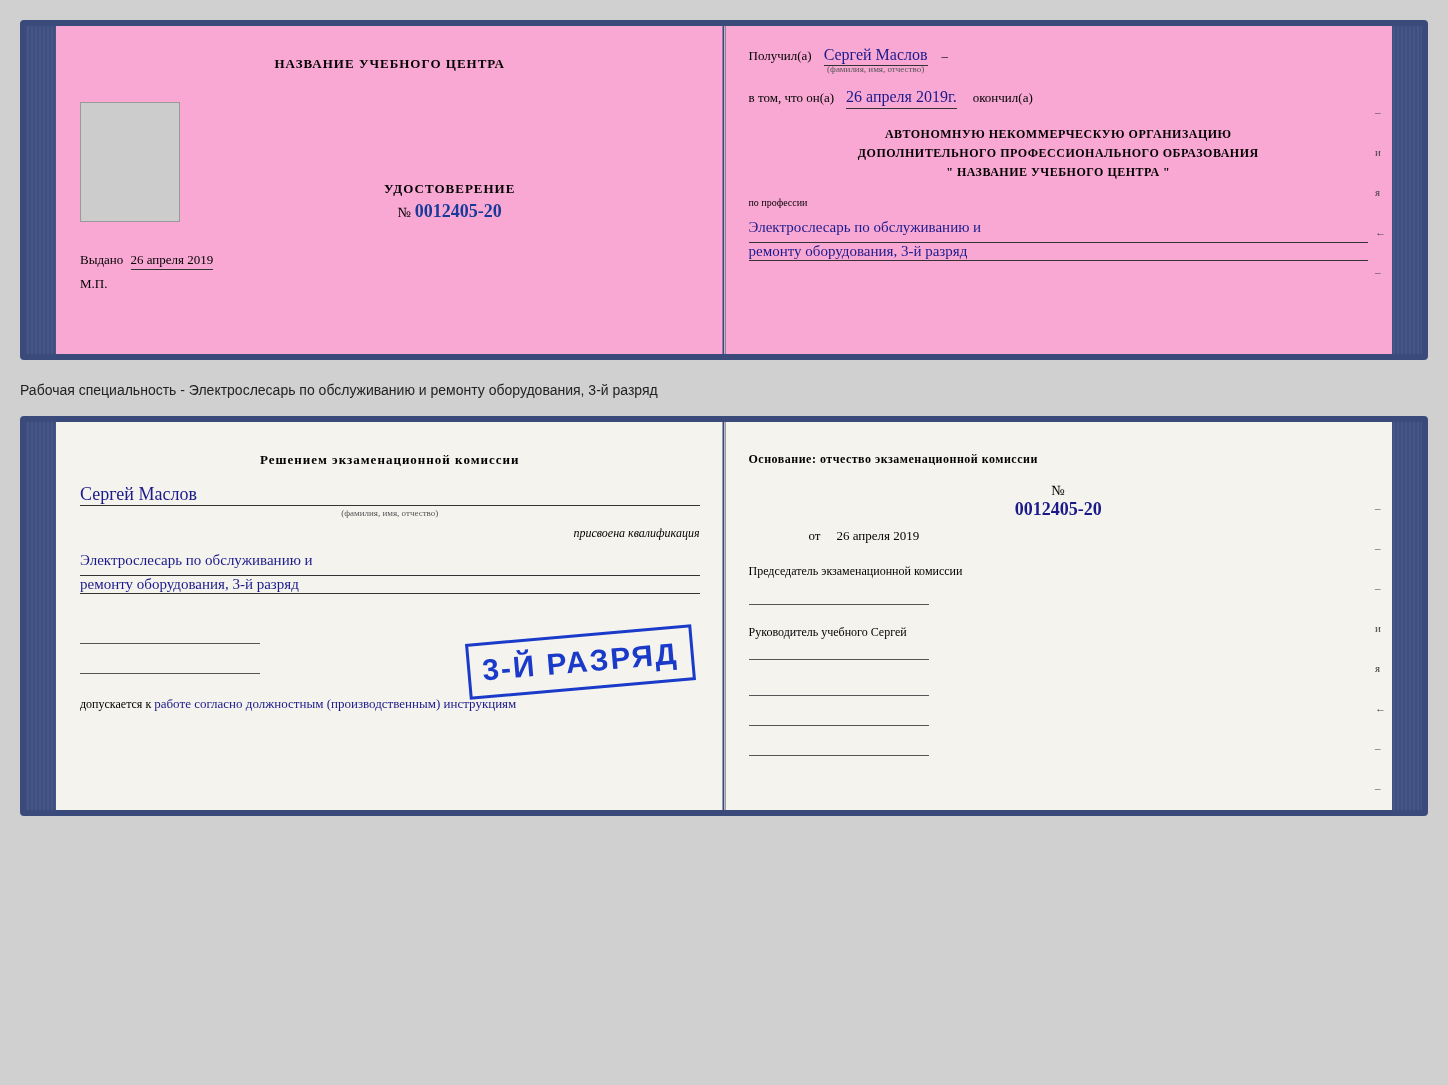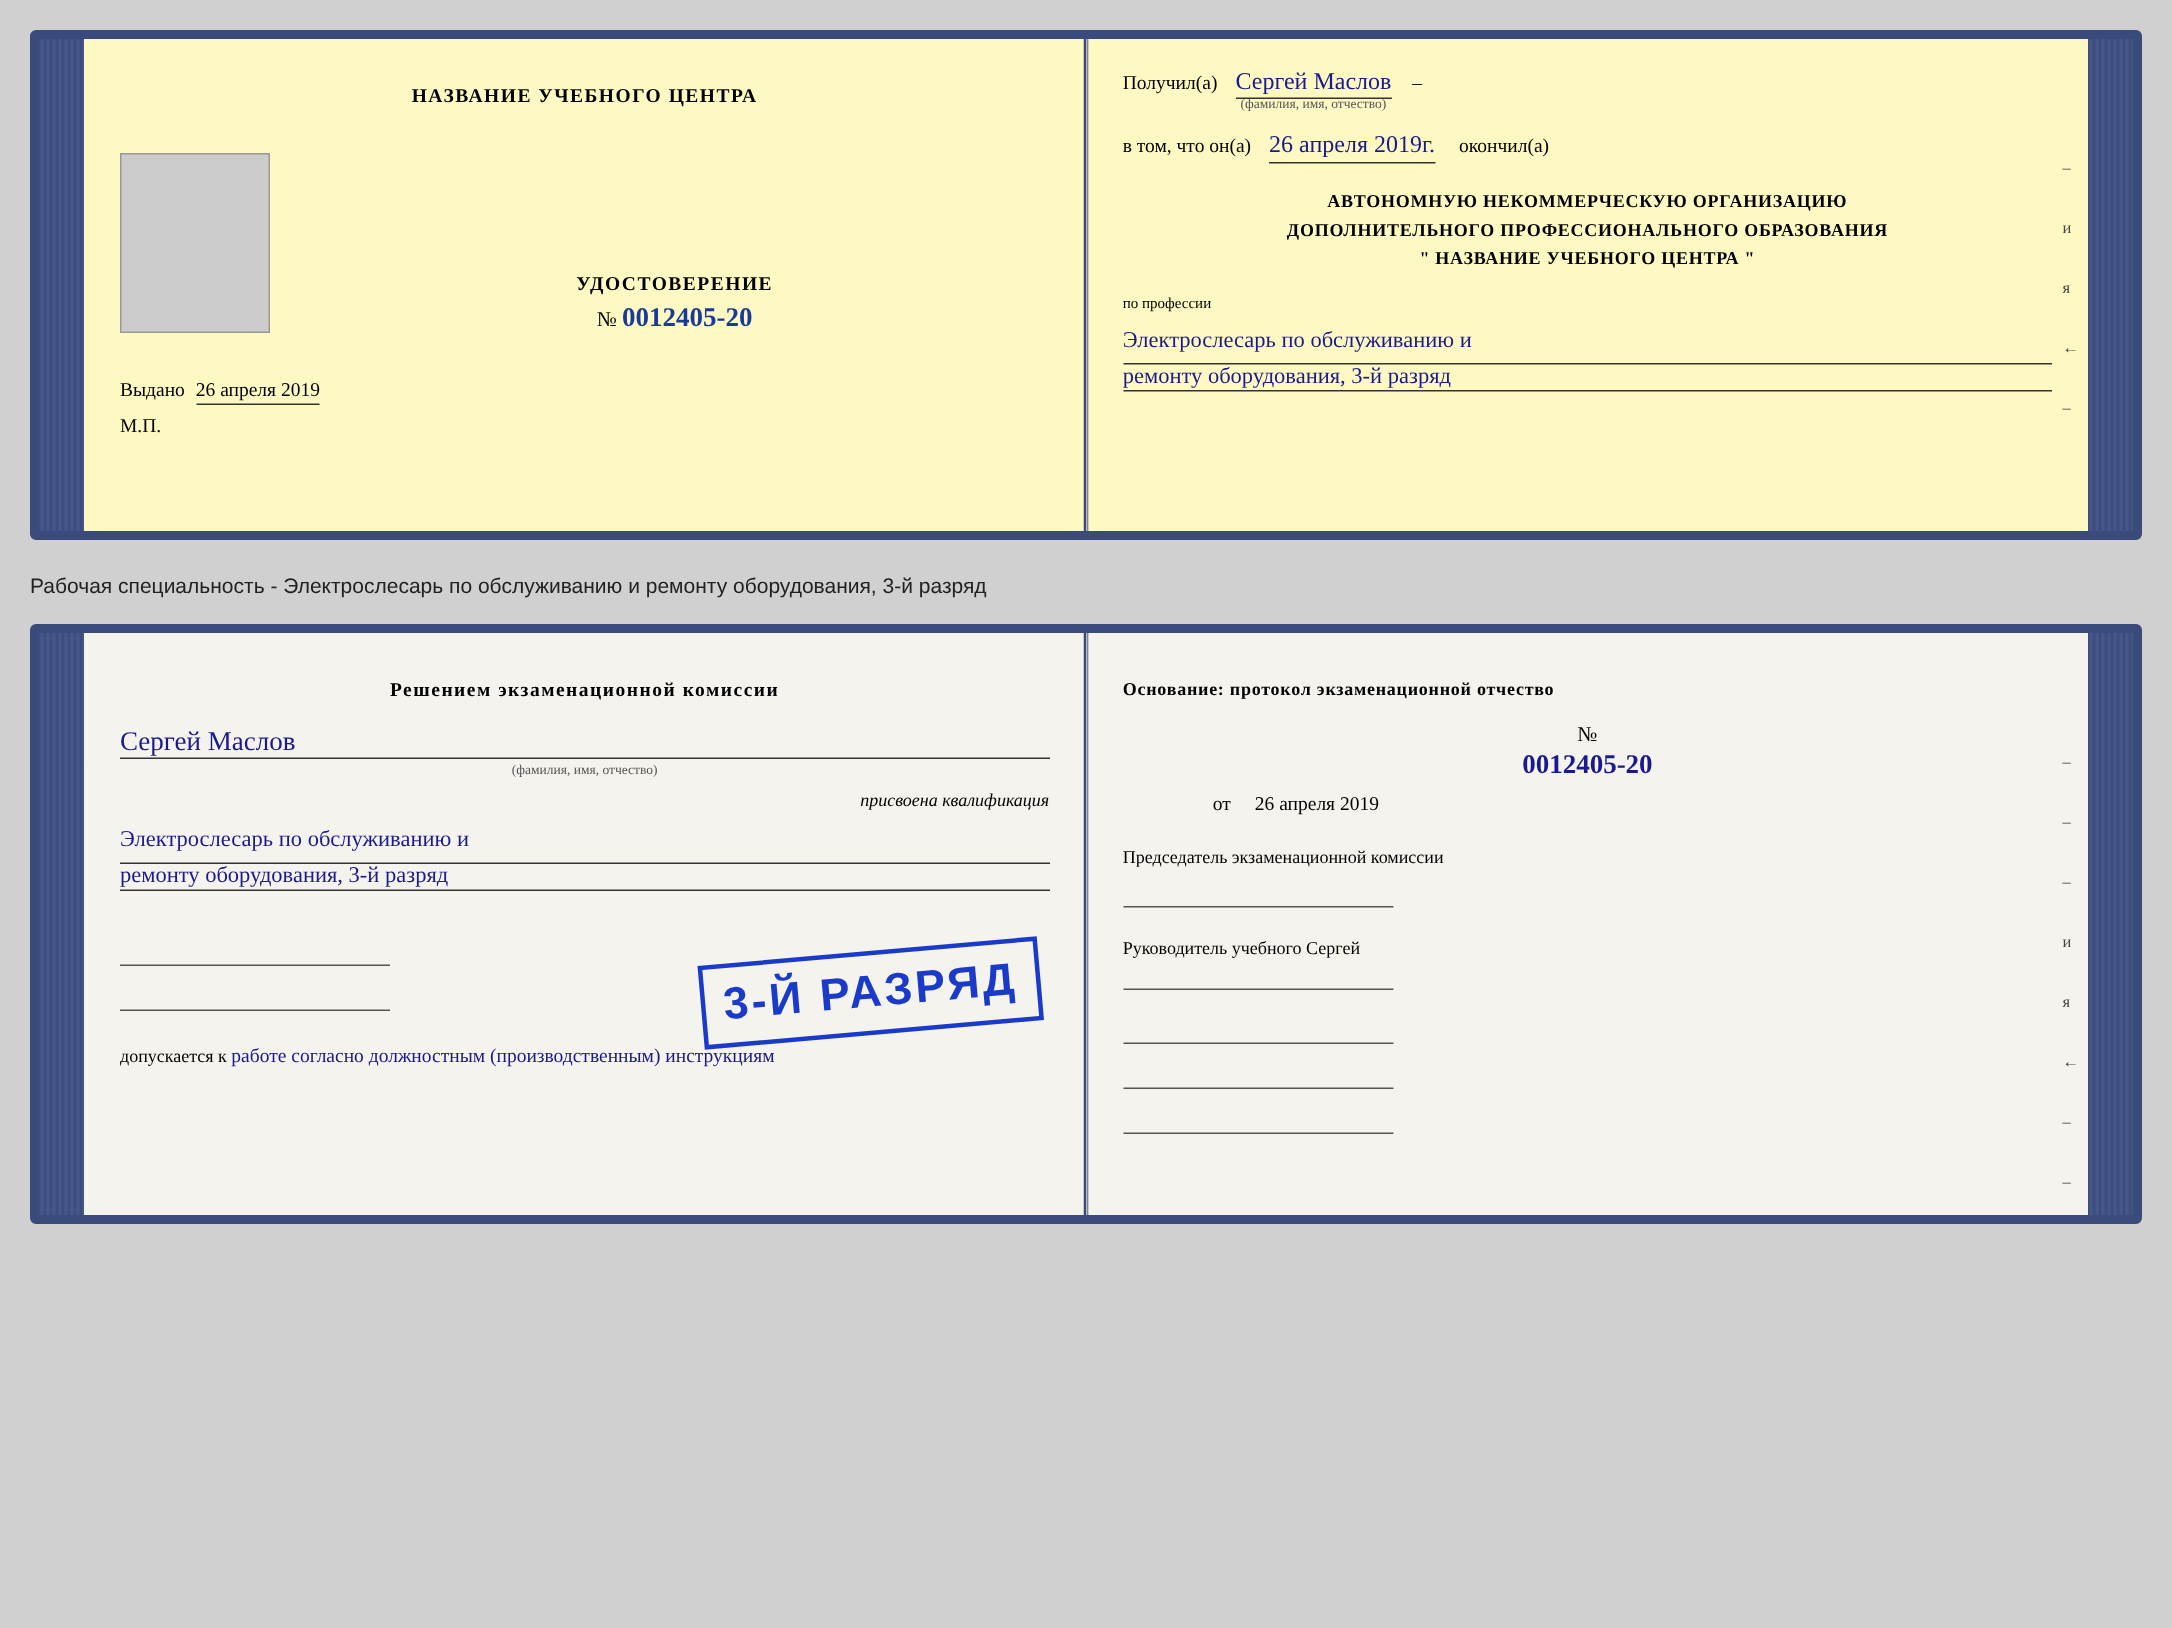--- a/index.html
+++ b/index.html
@@ -12,21 +12,21 @@
     }
 
     .page-container {
       display: flex;
       flex-direction: column;
       gap: 16px;
     }
 
     
     .cert-card {
-      background: #fef9c3;
+      background: #f9a8d4;
       border: 6px solid #3a4a7a;
       border-radius: 4px;
       display: flex;
       width: 100%;
       min-height: 340px;
       position: relative;
       overflow: hidden;
     }
 
     .cert-card::before {
@@ -454,21 +454,21 @@
         <span class="dash-row">–</span>
         <span class="dash-row">–</span>
         <span class="dash-row">–</span>
         <span class="dash-row">и</span>
         <span class="dash-row">я</span>
         <span class="dash-row">←</span>
         <span class="dash-row">–</span>
         <span class="dash-row">–</span>
       </div>
 
-      <div class="osnovanie-title">Основание: протокол экзаменационной отчество</div>
+      <div class="osnovanie-title">Основание: отчество экзаменационной комиссии</div>
 
       <div style="text-align:center; margin-bottom:8px;">
         <span style="font-size:14px;">№</span>
         <span class="protocol-number">0012405-20</span>
       </div>
 
       <div class="ot-date-row">
         <span>от</span>
         <span>26 апреля 2019</span>
       </div>

